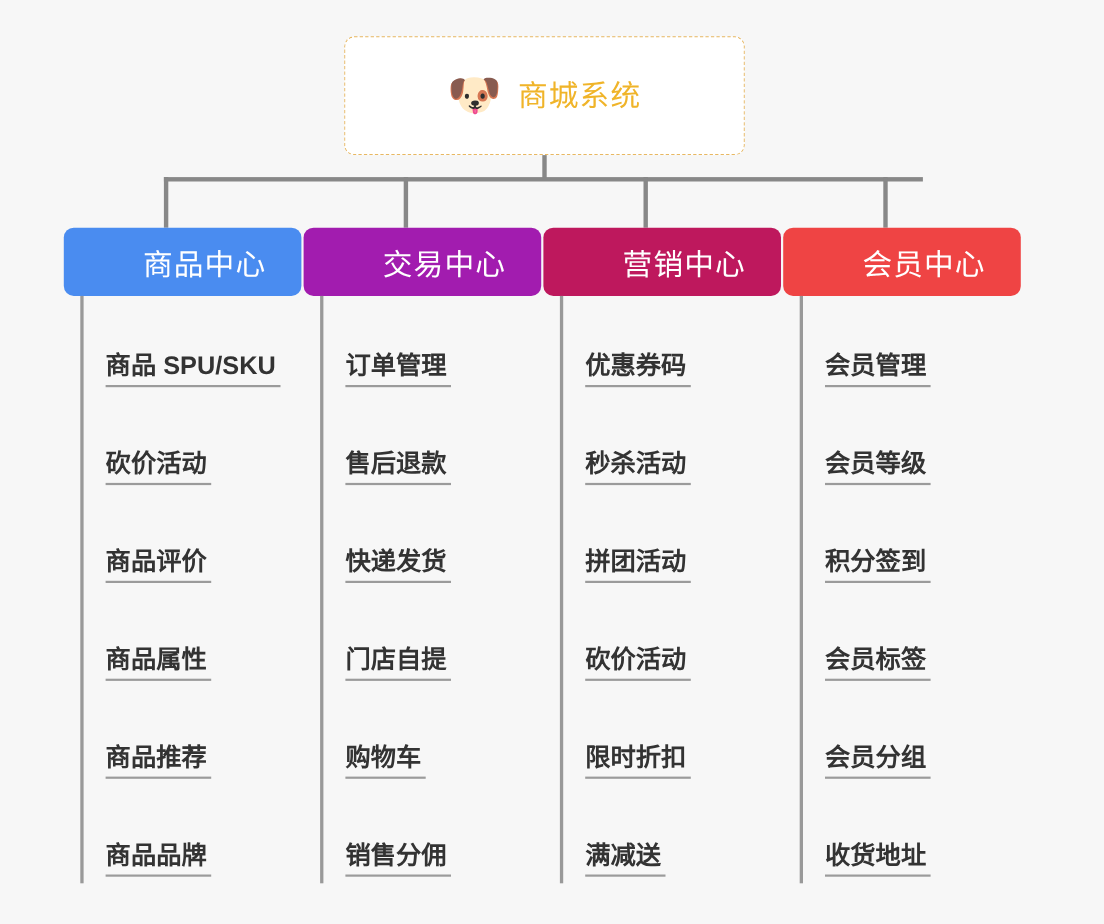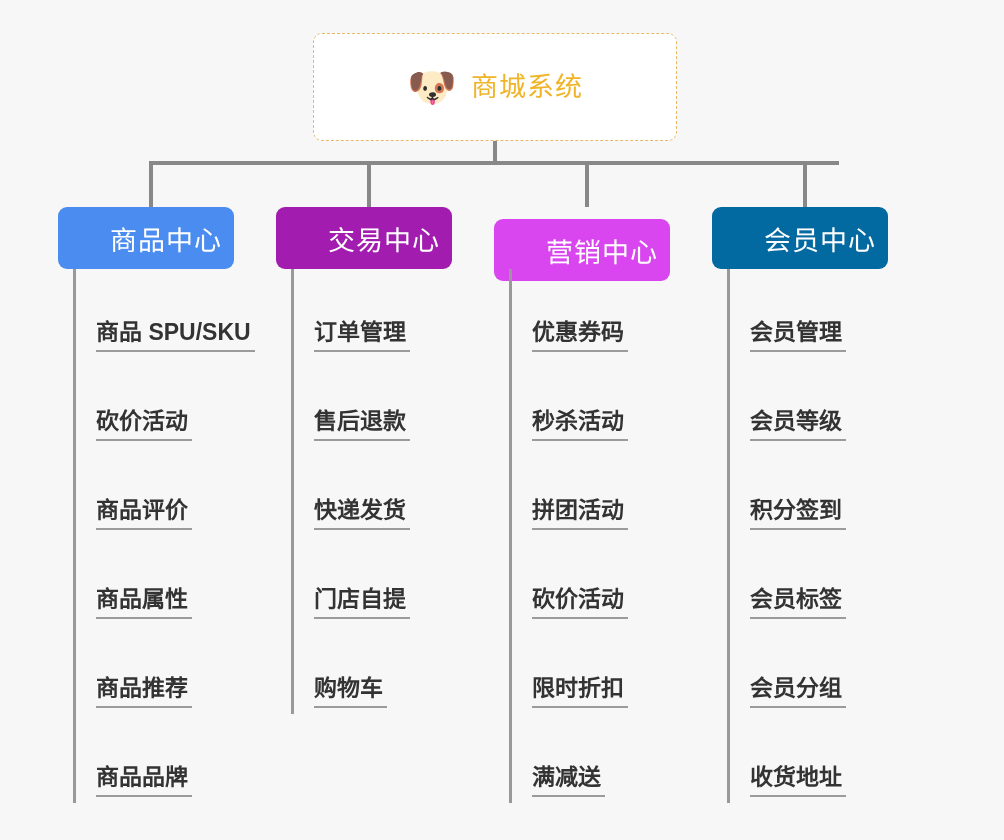--- a/index.html
+++ b/index.html
@@ -91,37 +91,37 @@
     top: 0px;
     width: 4px;
     height: 46px;
     background: #888888;
   }
 
   .cat-header {
     position: absolute;
     left: 18px;
     top: 46px;
-    width: 176px;
+    width: 216px;
     height: 62px;
     box-sizing: border-box;
     border-radius: 9px;
     display: flex;
     align-items: center;
     justify-content: center;
     color: #ffffff;
     font-size: 27px;
     letter-spacing: 1px;
     white-space: nowrap;
     padding-left: 40px;
   }
   .cat-products  { background: #4a8cf0; }
   .cat-trade     { background: #a21caf; }
-  .cat-marketing { background: #d946ef; margin-top: 12px; }
-  .cat-member    { background: #0369a1; }
+  .cat-marketing { background: #be185d; }
+  .cat-member    { background: #ef4444; }
 
   
   .leaves {
     position: absolute;
     left: 33px;
     top: 108px;
     width: 187px;
     border-left: 3px solid #999999;
     box-sizing: border-box;
   }
@@ -199,20 +199,23 @@
         </div>
       <div class="leaf">
           <span class="leaf-label">快递发货</span>
         </div>
       <div class="leaf">
           <span class="leaf-label">门店自提</span>
         </div>
       <div class="leaf">
           <span class="leaf-label">购物车</span>
         </div>
+      <div class="leaf">
+          <span class="leaf-label">销售分佣</span>
+        </div>
     </div>
   </div>
 
   <div class="column col-3">
     <div class="drop"></div>
     <div class="cat-header cat-marketing">
       <span>营销中心</span>
     </div>
     <div class="leaves">
       <div class="leaf">

